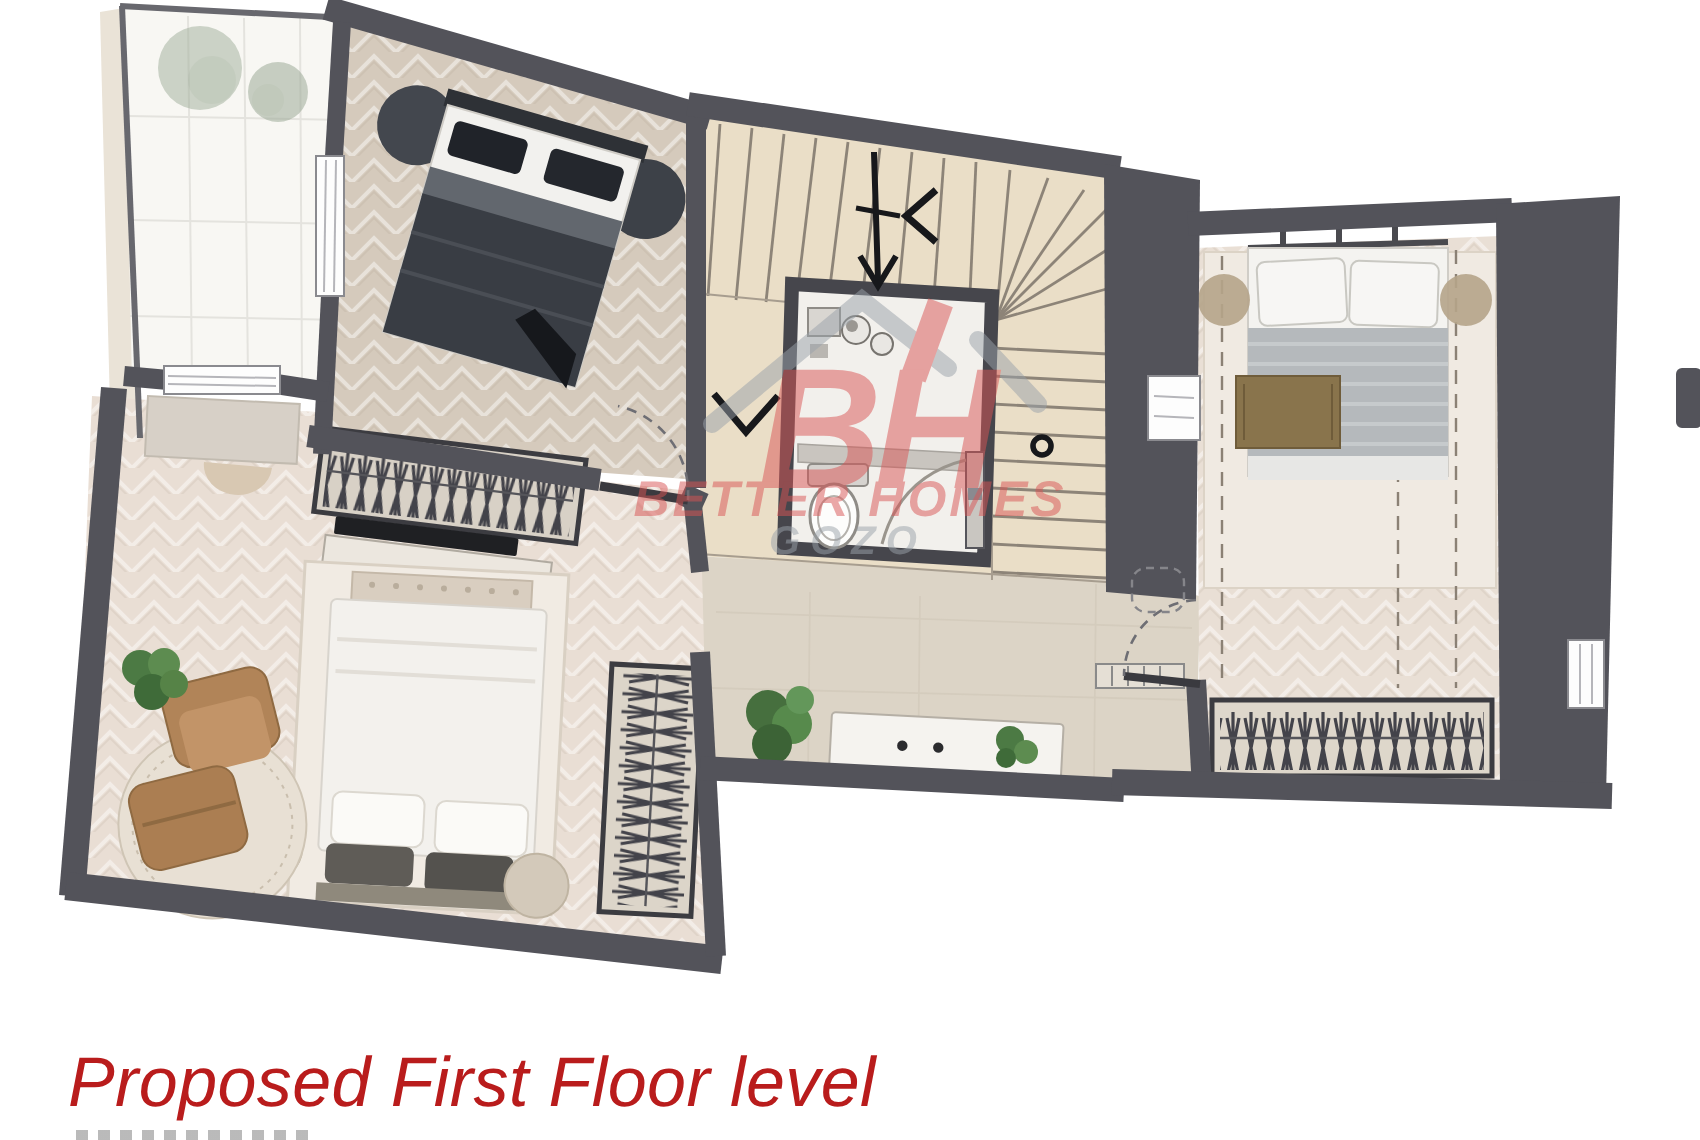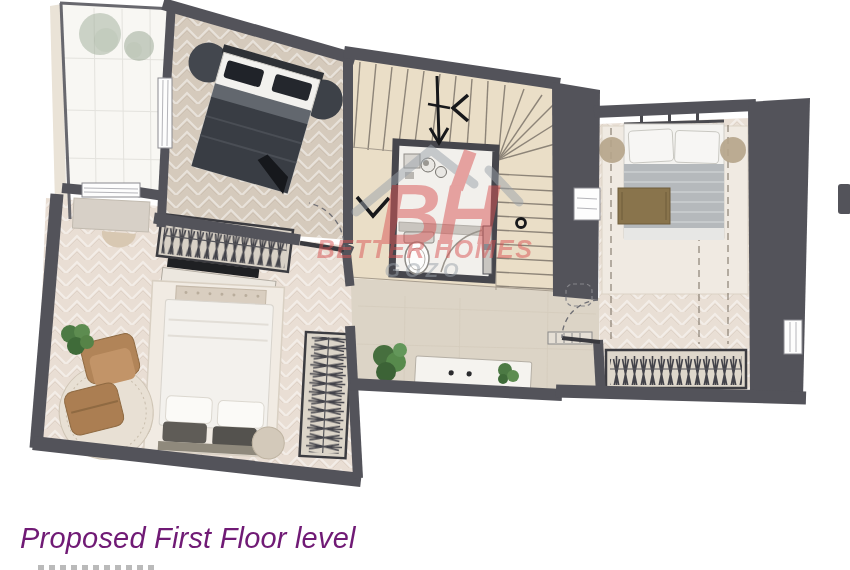--- a/index.html
+++ b/index.html
@@ -3,21 +3,21 @@
 <meta charset="utf-8">
 <style>
   html,body{margin:0;padding:0;background:#ffffff;}
   .stage{
     position:relative;width:850px;height:570px;background:#ffffff;overflow:hidden;
     font-family:"Liberation Sans", sans-serif;
     font-style:italic;
   }
   .stage svg{position:absolute;left:0;top:0;}
   .caption{
-    position:absolute;left:20px;top:522px;font-size:29px;color:#701a75;
+    position:absolute;left:34px;top:522px;font-size:35px;color:#b91c1c;
     letter-spacing:0.2px;font-family:"Liberation Sans", sans-serif;
   }
   .caption-cut{
     position:absolute;left:38px;top:565px;width:120px;height:5px;opacity:.8;
     background:repeating-linear-gradient(90deg,#a9a9a9 0 6px,transparent 6px 11px);
   }
   text.wm{font-family:"Liberation Sans", sans-serif;font-weight:bold;}
 </style>
 </head>
 <body>

